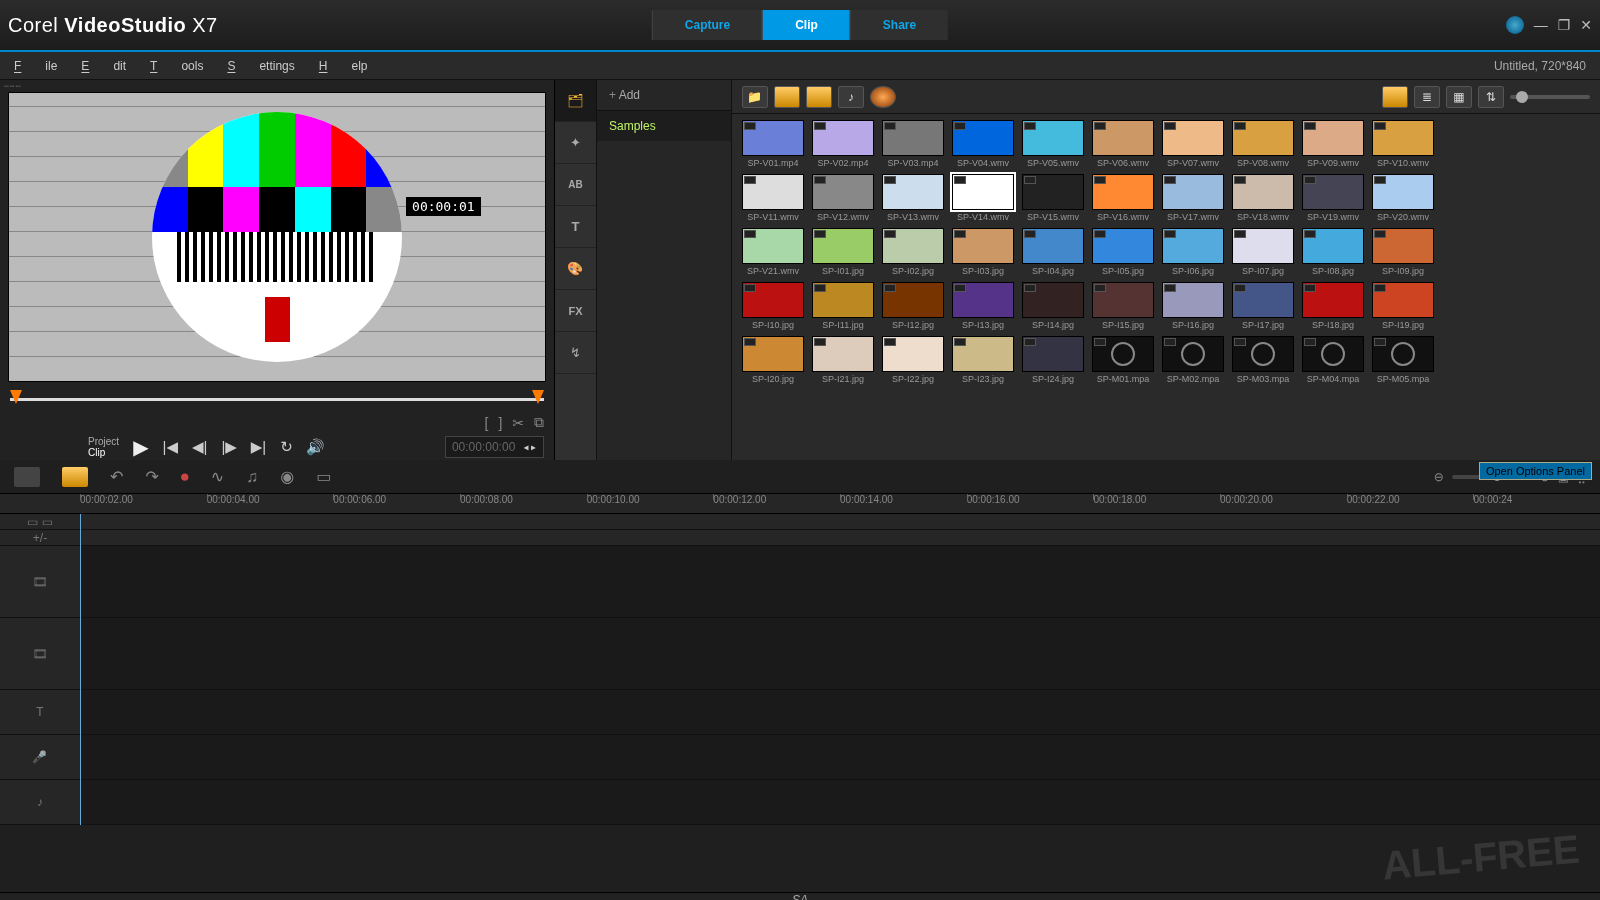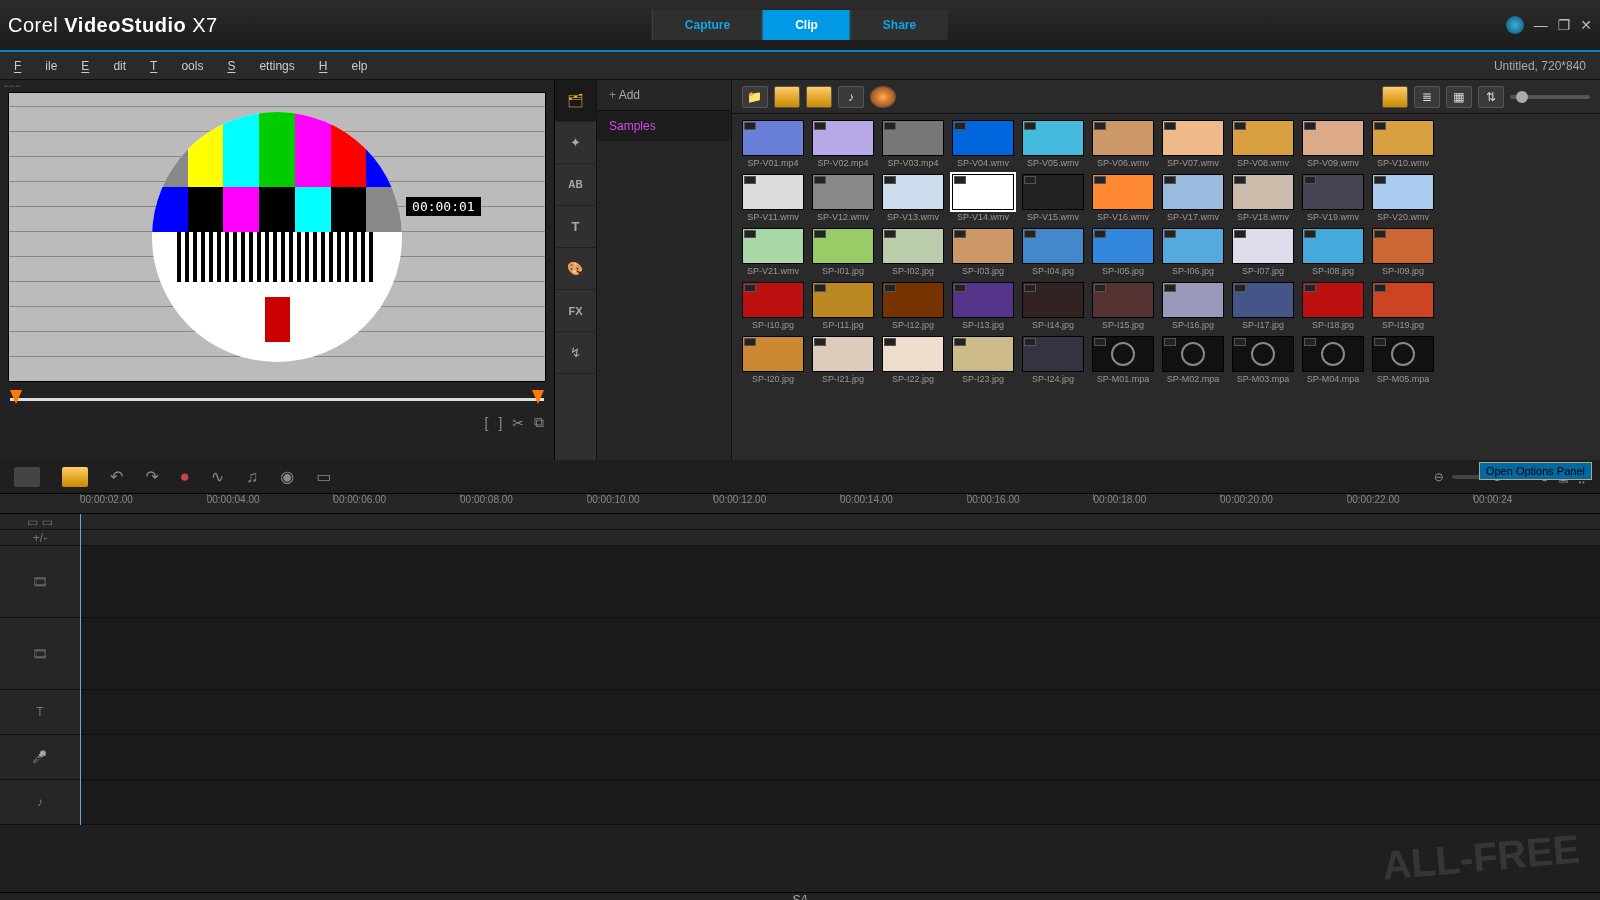--- a/index.html
+++ b/index.html
@@ -51,21 +51,21 @@
 .tcode .z{color:#666;}
 
 
 .library { flex:1; display:flex; background:#2a2a2a; }
 .lib-side { width:42px; background:#303030; display:flex; flex-direction:column; border-right:1px solid #111;}
 .lib-side div{height:42px;display:flex;align-items:center;justify-content:center;color:#aaa;font-size:13px;cursor:pointer;border-bottom:1px solid #222;}
 .lib-side div.active{background:#1a1a1a;color:#fb3;}
 .lib-tree { width:135px; background:#262626; border-right:1px solid #111;}
 .lib-tree .add{padding:8px 12px;color:#aaa;cursor:pointer;border-bottom:1px solid #111;}
 .lib-tree .add::before{content:"+ ";color:#888;}
-.lib-tree .item{padding:8px 12px;color:#d946ef;cursor:pointer;background:#1d1d1d;}
+.lib-tree .item{padding:8px 12px;color:#bef264;cursor:pointer;background:#1d1d1d;}
 .lib-content { flex:1; display:flex; flex-direction:column;}
 .lib-tool { height:34px; display:flex; align-items:center; padding:0 10px; gap:6px; border-bottom:1px solid #111;}
 .ticon{width:26px;height:22px;background:#3a3a3a;border:1px solid #555;border-radius:2px;display:flex;align-items:center;justify-content:center;color:#ddd;font-size:12px;cursor:pointer;}
 .ticon.gold{background:linear-gradient(#fc6,#c80);}
 .lib-tool .spacer{flex:1;}
 .slider{width:80px;height:4px;background:#555;border-radius:2px;position:relative;}
 .slider::after{content:"";position:absolute;left:6px;top:-4px;width:12px;height:12px;background:#aaa;border-radius:50%;}
 .thumbs { flex:1; padding:6px 10px; overflow:hidden;}
 .trow { display:flex; gap:8px; margin-bottom:6px;}
 .thumb { width:62px; cursor:pointer;}
@@ -173,20 +173,34 @@
       <div class="scrub-mark" style="left:0"></div>
       <div class="scrub-mark" style="right:0"></div>
     </div>
     <div class="trimbar">
       <div style="flex:1"></div>
       <span class="trimbtn">[</span>
       <span class="trimbtn">]</span>
       <span class="trimbtn">✂</span>
       <span class="trimbtn">⧉</span>
     </div>
+    <div class="transport">
+      <div class="pj">
+        <div>Project</div>
+        <div style="color:#fff">Clip</div>
+      </div>
+      <span class="tbtn play">▶</span>
+      <span class="tbtn">|◀</span>
+      <span class="tbtn">◀|</span>
+      <span class="tbtn">|▶</span>
+      <span class="tbtn">▶|</span>
+      <span class="tbtn">↻</span>
+      <span class="tbtn">🔊</span>
+      <div class="tcode"><span class="z">00:00:00:00</span> ◂▸</div>
+    </div>
   </div>
 
   <div class="library">
     <div class="lib-side">
       <div class="active">🗂</div>
       <div>✦</div>
       <div style="font-size:10px;font-weight:bold">AB</div>
       <div style="font-weight:bold">T</div>
       <div>🎨</div>
       <div style="font-weight:bold;font-size:11px">FX</div>

